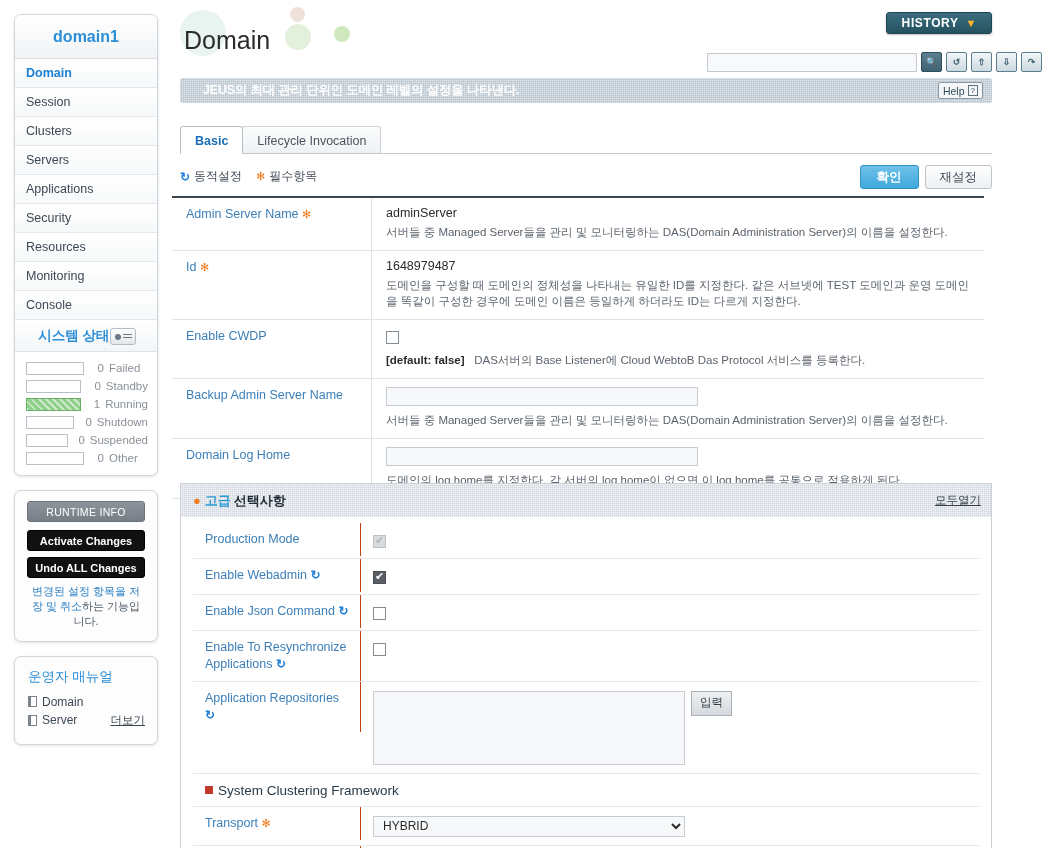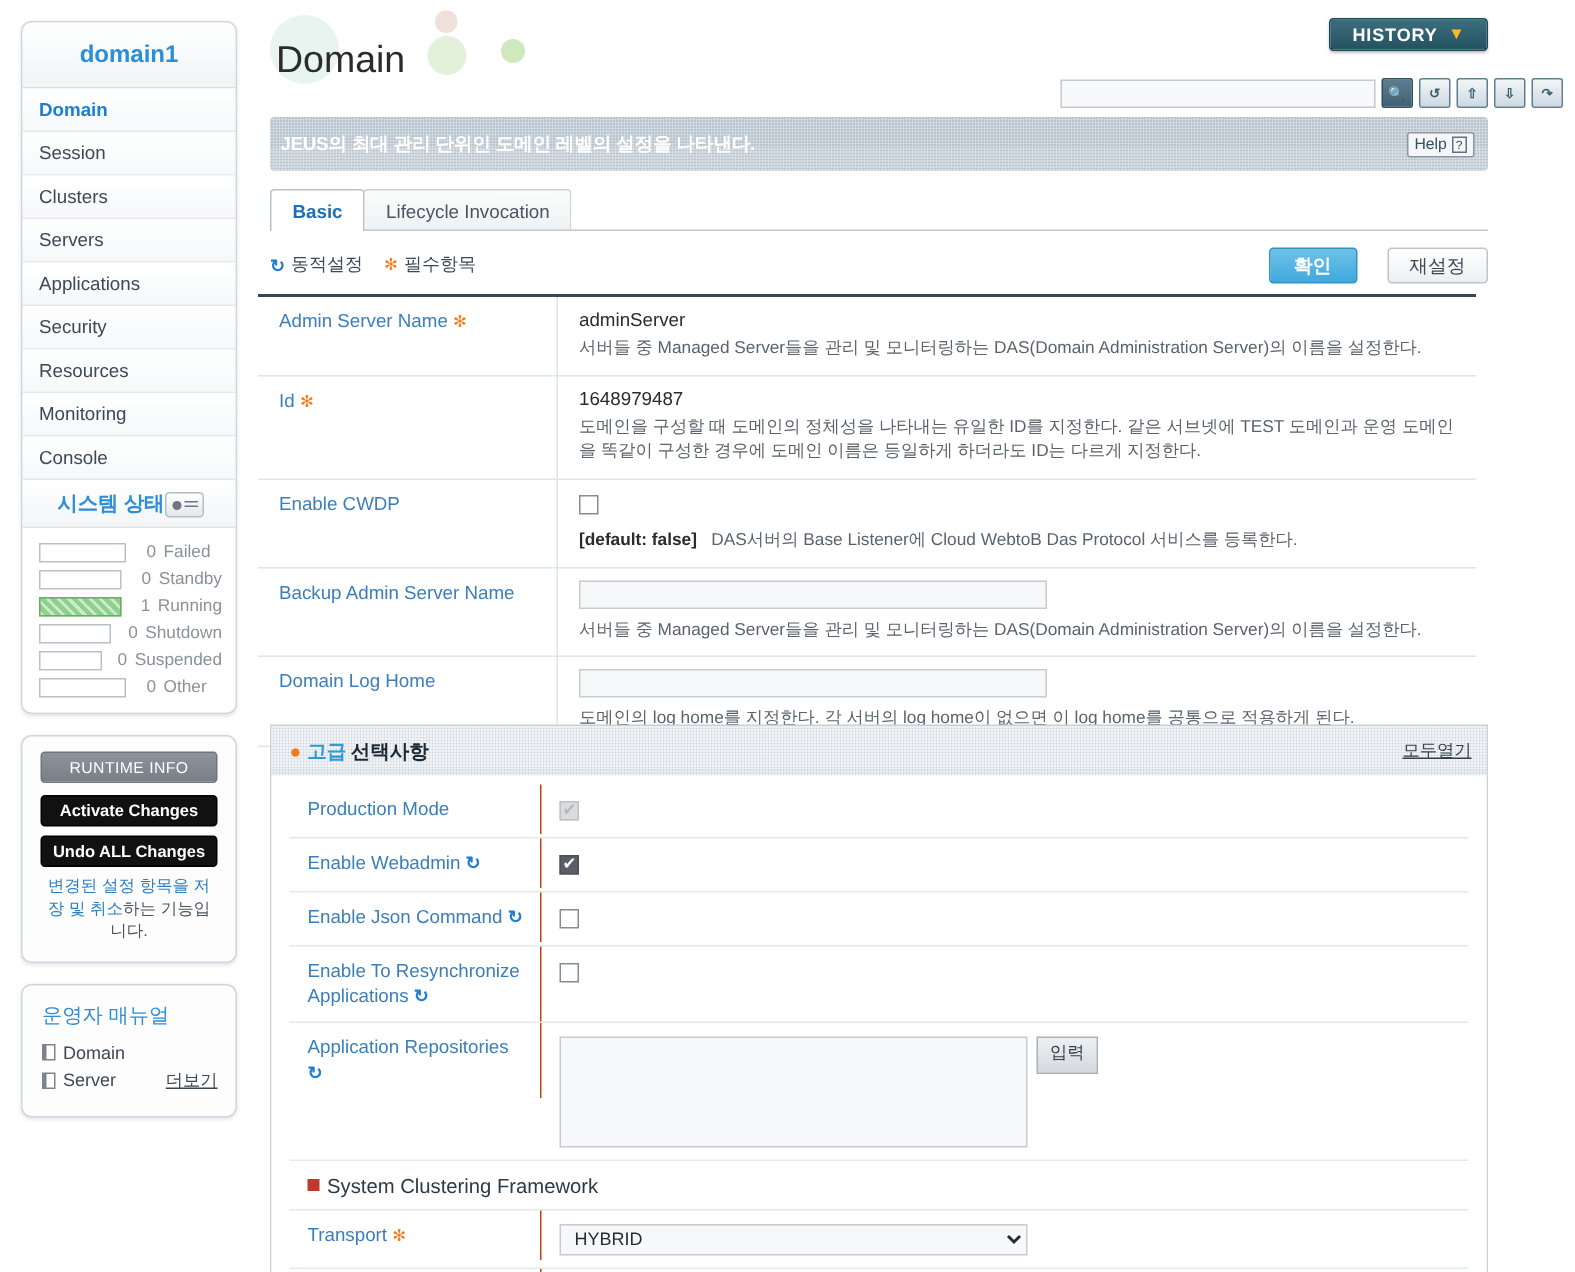--- a/index.html
+++ b/index.html
@@ -146,27 +146,27 @@
     width: 21px; height: 20px;
     border: 1px solid #5d7e8d; border-radius:2px;
     background: linear-gradient(#f2f6f8,#cdd9e0);
     position:relative; cursor:pointer;
     display:flex; align-items:center; justify-content:center;
     font-size: 9px; color:#3d606f; font-weight:bold;
   }
   .tb-icon.dark { background: linear-gradient(#5b7f90,#3e6273); border-color:#2e4e5c; color:#e8f2f6; }
 
   .info-bar {
-    position:absolute; left:8px; top:78px; width: 812px; height: 36px;
+    position:absolute; left:8px; top:78px; width: 812px; height: 25px;
     background-color: #b8c4ce;
     background-image:
       repeating-linear-gradient(0deg, rgba(255,255,255,.30) 0 1px, rgba(255,255,255,0) 1px 2px),
       repeating-linear-gradient(90deg, rgba(255,255,255,.30) 0 1px, rgba(255,255,255,0) 1px 2px);
     border-radius: 3px;
-    display:flex; align-items:center; padding: 0 9px 0 7px;
+    display:flex; align-items:center; padding: 0 9px 0 23px;
   }
   .info-bar .txt { color:#ffffff; font-size: 12.5px; font-weight: bold; letter-spacing:-.2px; }
   .help-btn {
     margin-left:auto; height: 17px; padding: 0 4px;
     background:#f4f6f8; border:1px solid #8b98a3; border-radius:2px;
     font-size: 10.5px; color:#32505e; display:flex; align-items:center; gap:3px; cursor:pointer;
   }
   .help-q { border:1px solid #5d7380; font-size:8px; line-height:9px; padding: 0 2px; color:#2f4a57; }
 
   .tabs { position:absolute; left:8px; top:126px; display:flex; align-items:flex-end; }
@@ -180,21 +180,21 @@
     margin-right: -1px;
   }
   .tab.active { background:#fff; color:#1a6fb5; font-weight:bold; border-color:#b9c1c8; position:relative; z-index:2; }
   .tabs-rule { position:absolute; left:8px; top:153px; width: 812px; height:1px; background:#c3c9cf; }
 
   .legend { position:absolute; left:8px; top:168px; display:flex; align-items:center; gap:14px; font-size:12px; color:#3e4855; }
   .legend .it { display:flex; align-items:center; gap:4px; }
   .ico-sync { color:#1e7ed8; font-size:12px; font-weight:bold; }
   .ico-req { color:#f07c1e; font-size:11px; }
 
-  .act-btns { position:absolute; right:58px; top:165px; display:flex; gap:20px; }
+  .act-btns { position:absolute; right:58px; top:165px; display:flex; gap:6px; }
   .btn-ok {
     height: 24px; padding: 0 16px; border-radius:3px; cursor:pointer;
     background: linear-gradient(#6ec1e8,#3fa9dd); border:1px solid #2f93c6;
     color:#fff; font-size:12.5px; font-weight:bold;
     display:flex; align-items:center;
   }
   .btn-reset {
     height: 24px; padding: 0 14px; border-radius:3px; cursor:pointer;
     background: linear-gradient(#ffffff,#eceff1); border:1px solid #bcc3c9;
     color:#3e4855; font-size:12.5px;

